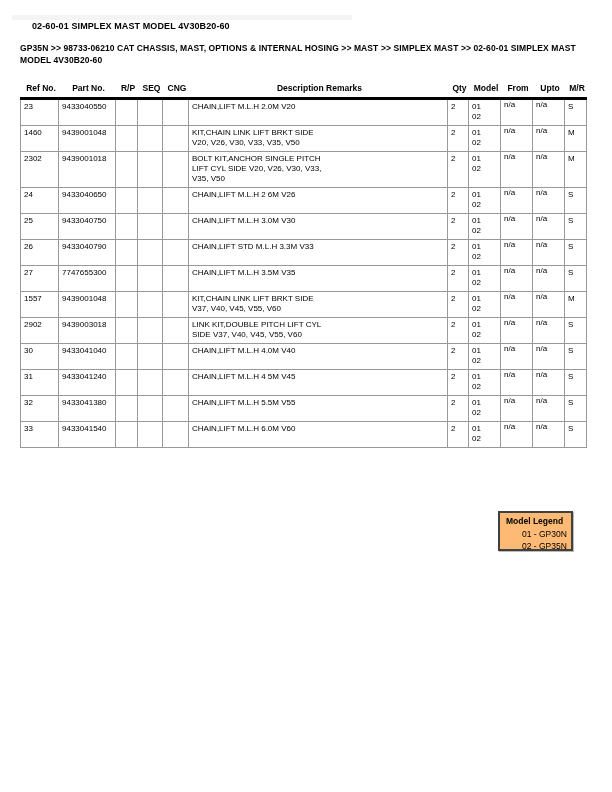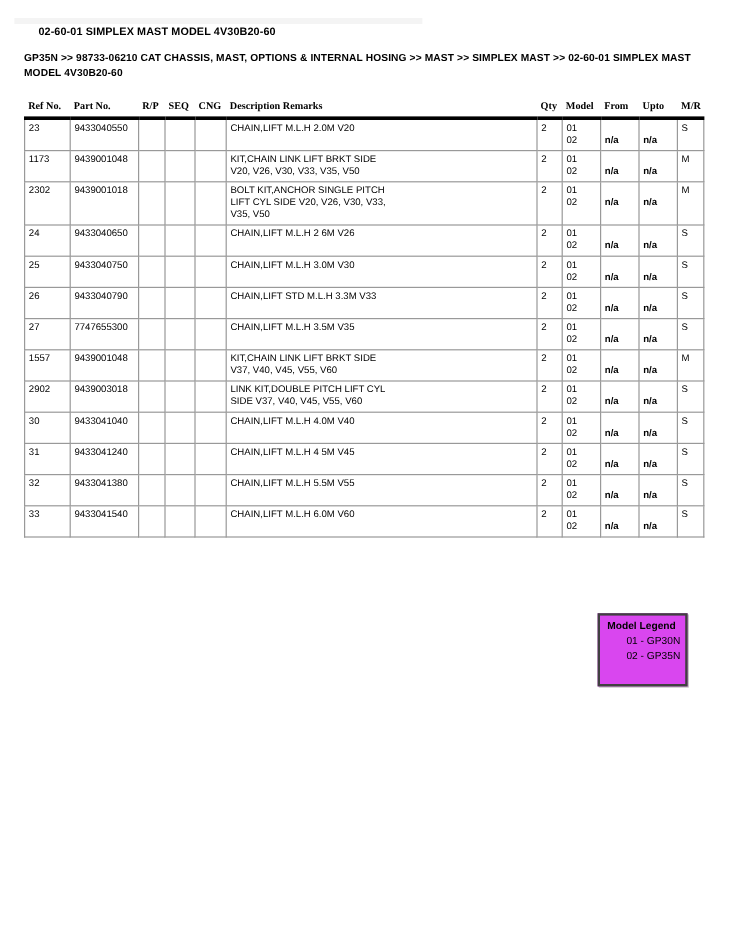--- a/index.html
+++ b/index.html
@@ -36,49 +36,47 @@
     position: absolute;
     left: 20px;
     top: 83px;
     width: 566px;
     border-collapse: collapse;
     table-layout: fixed;
   }
   table.parts thead th {
     font-size: 8.5px;
     font-weight: bold;
-    text-align: left;
+    text-align: center;
     vertical-align: bottom;
     padding: 0 0 4px 3px;
     border-bottom: 3px solid #000000;
     white-space: nowrap;
     overflow: visible;
-    font-family: Liberation Serif, serif;
   }
   table.parts tbody td {
     border: 1px solid #999999;
     font-size: 8px;
     line-height: 10px;
     padding: 2px 2px 3px 3px;
     vertical-align: top;
     white-space: pre-line;
     overflow: hidden;
   }
   table.parts tbody td.second-line {
-    padding-top: 12px; 
-    font-weight: bold;
+    padding-top: 0; 
   }
   .legend-box {
     position: absolute;
     left: 498px;
     top: 511px;
     width: 75px;
-    height: 61px;
+    height: 40px;
     border: 2px solid #404040;
-    background: #d946ef;
+    background: #fdba74;
     padding: 3px 2px 3px 6px;
     box-shadow: 1px 1px 0 #bbbbbb;
   }
   .legend-title {
     font-size: 8.5px;
     font-weight: bold;
     margin-bottom: 2px;
   }
   .legend-item {
     font-size: 8.5px;
@@ -143,21 +141,21 @@
         <td></td>
         <td>CHAIN,LIFT M.L.H 2.0M V20</td>
         <td>2</td>
         <td>01
 02</td>
         <td class="second-line">n/a</td>
         <td class="second-line">n/a</td>
         <td>S</td>
       </tr>
       <tr>
-        <td>1173</td>
+        <td>1460</td>
         <td>9439001048</td>
         <td></td>
         <td></td>
         <td></td>
         <td>KIT,CHAIN LINK LIFT BRKT SIDE
 V20, V26, V30, V33, V35, V50</td>
         <td>2</td>
         <td>01
 02</td>
         <td class="second-line">n/a</td>

